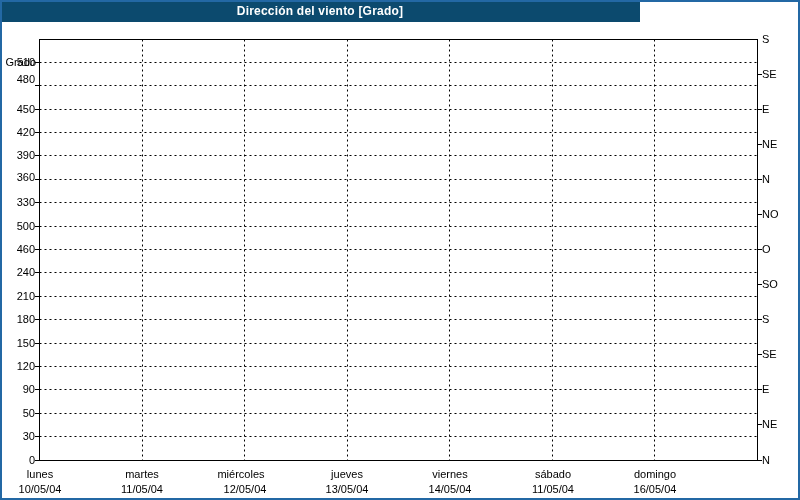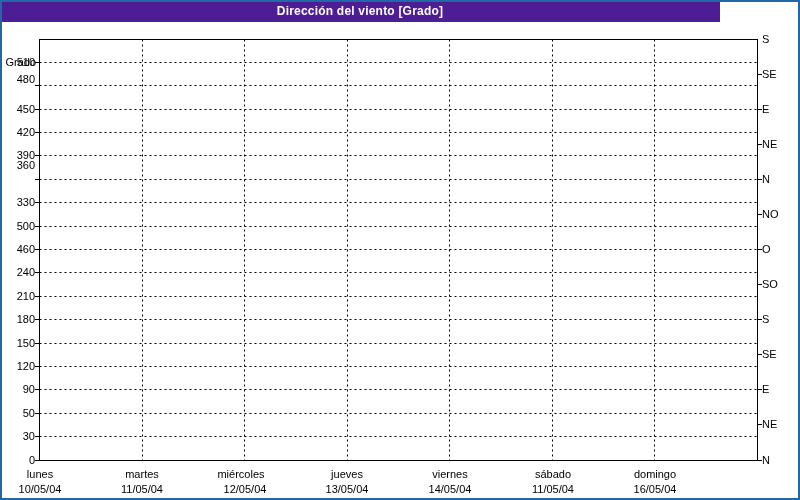--- a/index.html
+++ b/index.html
@@ -5,22 +5,22 @@
   html,body{margin:0;padding:0;background:#e8e8e8;}
   .screen{
     position:relative;
     width:800px;height:500px;
     background:#ffffff;
     font-family:"Liberation Sans", sans-serif;
     color:#000;
     overflow:hidden;
   }
   .titlebar{
-    position:absolute;left:0;top:0;width:720px;height:22px;
-    background:#4c1d95;
+    position:absolute;left:0;top:0;width:640px;height:22px;
+    background:#0c4a6e;
     display:flex;align-items:center;justify-content:center;
   }
   .titlebar span{
     color:#ffffff;font-size:12px;font-weight:bold;line-height:22px;
     letter-spacing:0.2px;
   }
   .grid-svg{position:absolute;left:0;top:0;}
   .lbl{position:absolute;font-size:11px;height:13px;line-height:13px;white-space:nowrap;}
   .yl{left:4px;width:31px;text-align:right;}
   .yr{left:762px;width:36px;text-align:left;}
@@ -112,21 +112,21 @@
     </g>
   </svg>
 
   <div class="lbl axis-title">Grado</div>
 
   <div class="lbl yl" style="top:56px">510</div>
   <div class="lbl yl" style="top:73px">480</div>
   <div class="lbl yl" style="top:103px">450</div>
   <div class="lbl yl" style="top:126px">420</div>
   <div class="lbl yl" style="top:149px">390</div>
-  <div class="lbl yl" style="top:159px">360</div>
+  <div class="lbl yl" style="top:171px">360</div>
   <div class="lbl yl" style="top:196px">330</div>
   <div class="lbl yl" style="top:220px">500</div>
   <div class="lbl yl" style="top:243px">460</div>
   <div class="lbl yl" style="top:266px">240</div>
   <div class="lbl yl" style="top:290px">210</div>
   <div class="lbl yl" style="top:313px">180</div>
   <div class="lbl yl" style="top:337px">150</div>
   <div class="lbl yl" style="top:360px">120</div>
   <div class="lbl yl" style="top:383px">90</div>
   <div class="lbl yl" style="top:407px">50</div>

